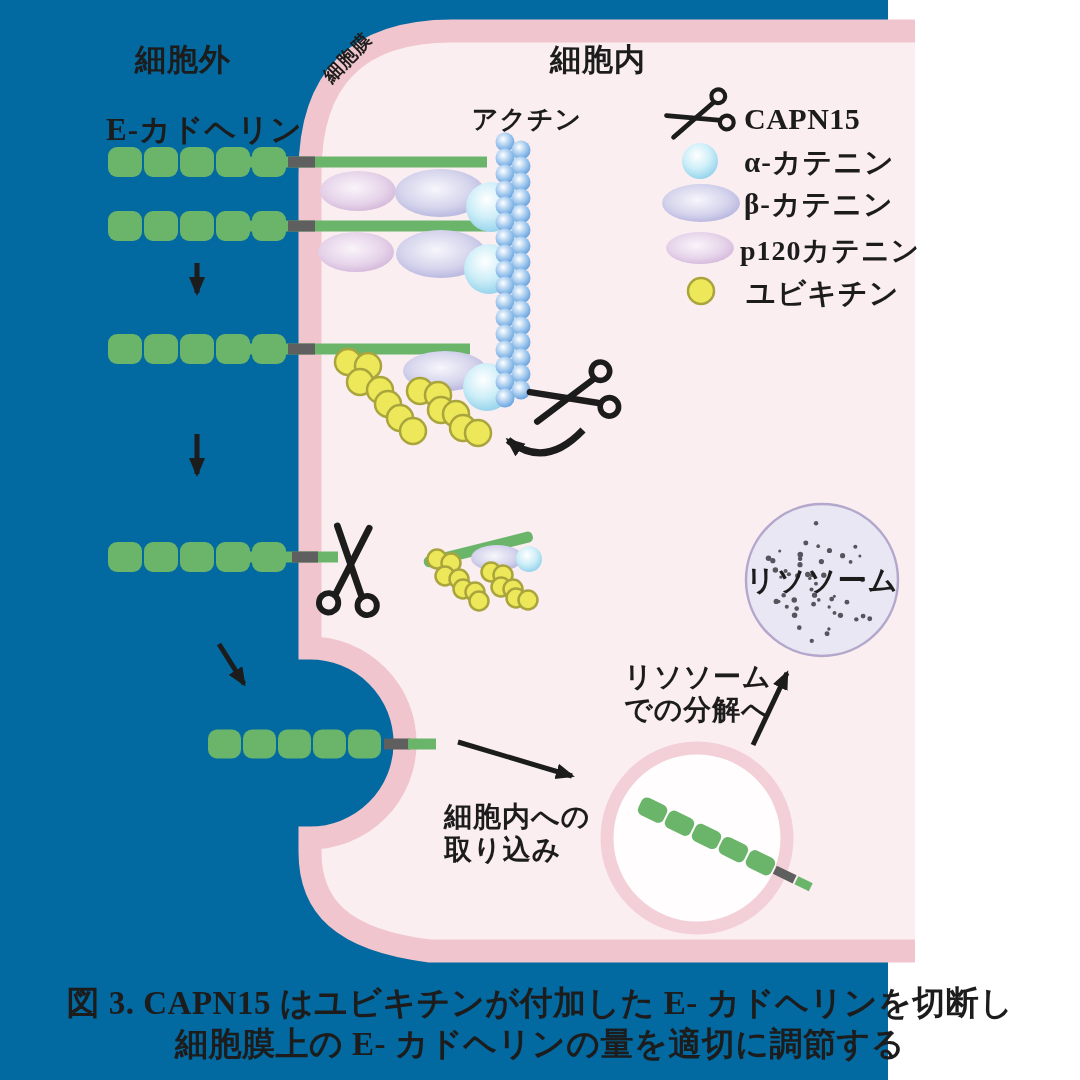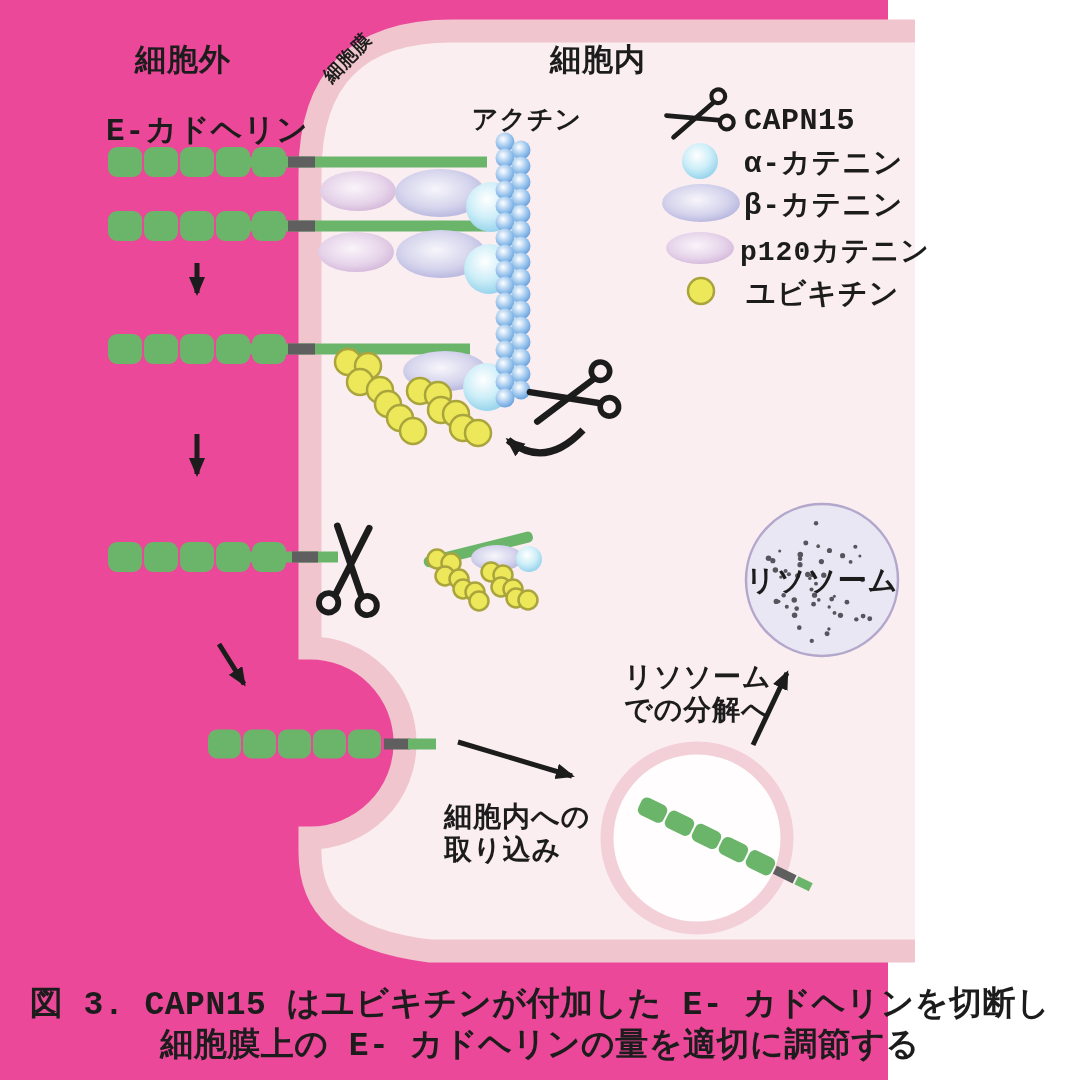--- a/index.html
+++ b/index.html
@@ -1,17 +1,17 @@
 <!DOCTYPE html>
 <html style="--ink: #1c1c1c; --membrane: #f1c5cd; --cell-fill: #fbeef1; --green: #6bb56b; --stub: #5f5f5f; --actin: #4a90d6; --actin-mid: #a9cdf0; --alpha: #85cbe8; --alpha-mid: #cdeef8; --beta: #9c9bd2; --beta-mid: #d4d3ec; --p120: #c3a0cc; --p120-mid: #e6d4ea; --ubiquitin: #ece85a; --ubiquitin-border: #a9a43c; --lysosome-fill: #e9e7f3; --lysosome-border: #b3a7cb; --speckle: #57545e; --vesicle-ring: #f3cfd7; --vesicle-fill: #fffdfd;"><head>
 <meta charset="utf-8">
 <style>
   html,body{margin:0;padding:0;background:#ffffff;}
-  #stage{position:relative;width:888px;height:1080px;background:#ec4899;
-         font-family:Liberation Mono, monospace;}
+  #stage{position:relative;width:888px;height:1080px;background:#0369a1;
+         font-family:Liberation Serif, serif;}
   svg{position:absolute;left:0;top:0;}
   text{fill:var(--ink);}
   .jp{font-weight:600;letter-spacing:1px;}
   .cap{font-weight:700;letter-spacing:0.5px;}
   .green{fill:var(--green);}
   .stub{fill:var(--stub);}
   .ubi{fill:var(--ubiquitin);stroke:var(--ubiquitin-border);stroke-width:2.5;}
   .arrow{stroke:var(--ink);fill:none;}
   .scis{stroke:var(--ink);fill:none;stroke-linecap:round;}
 </style>

